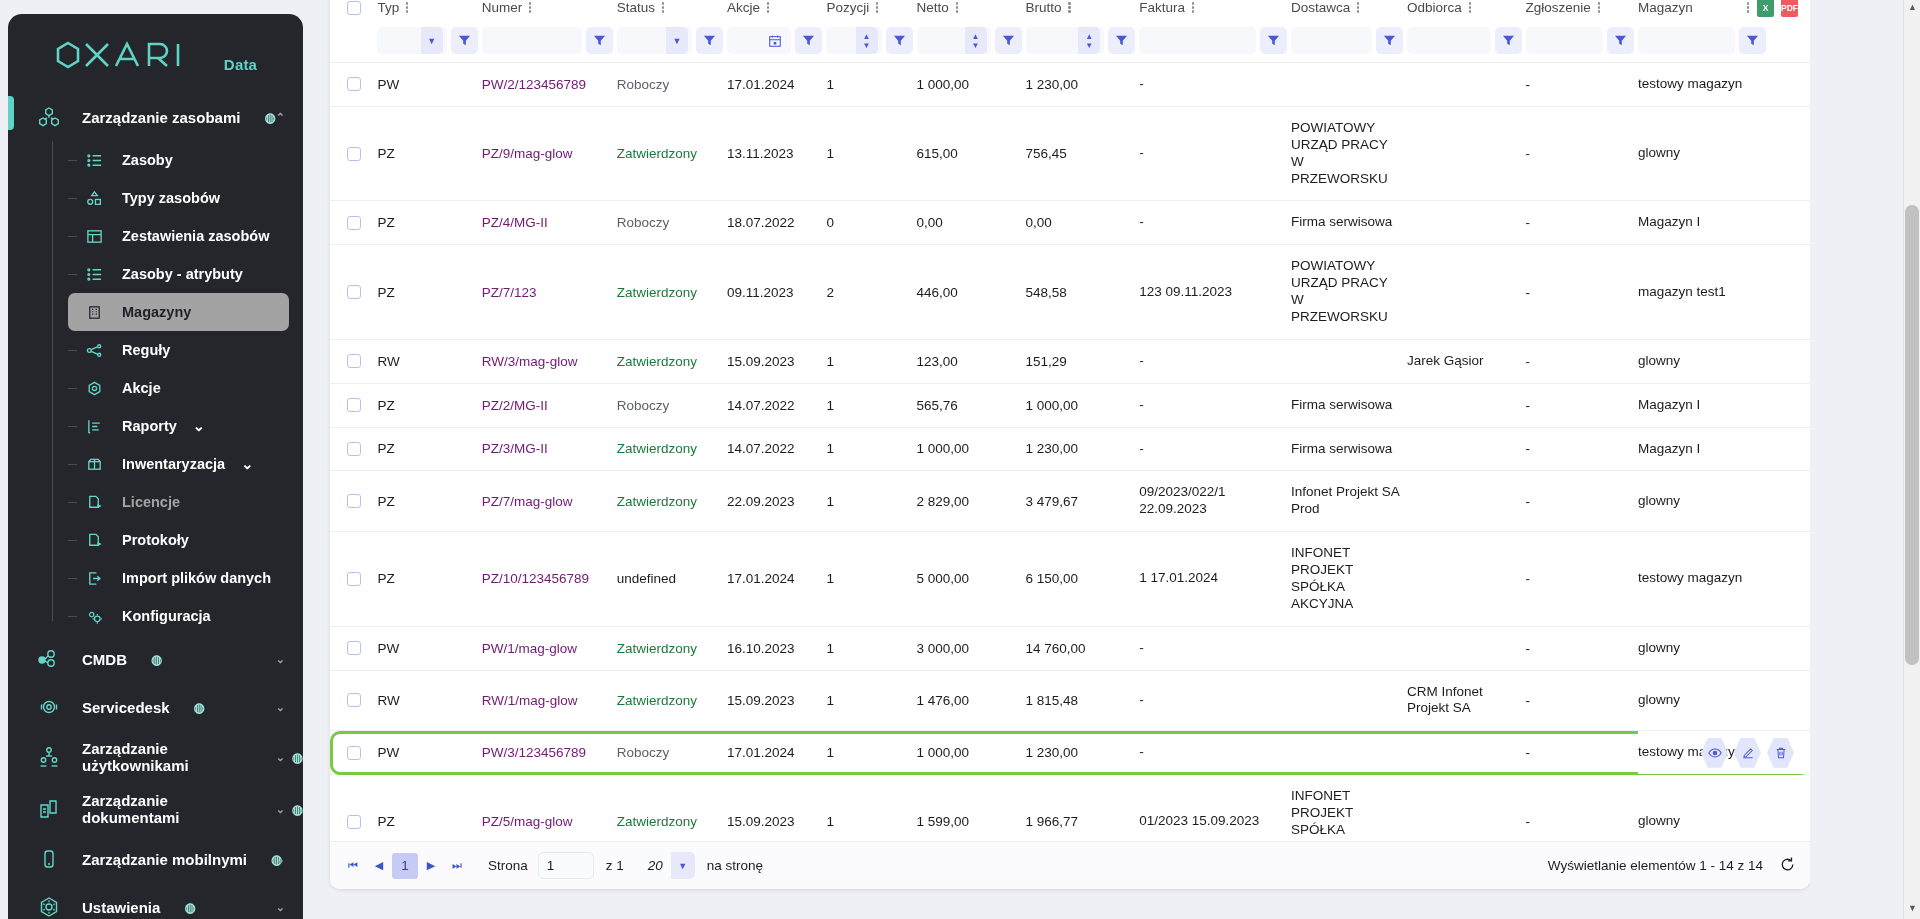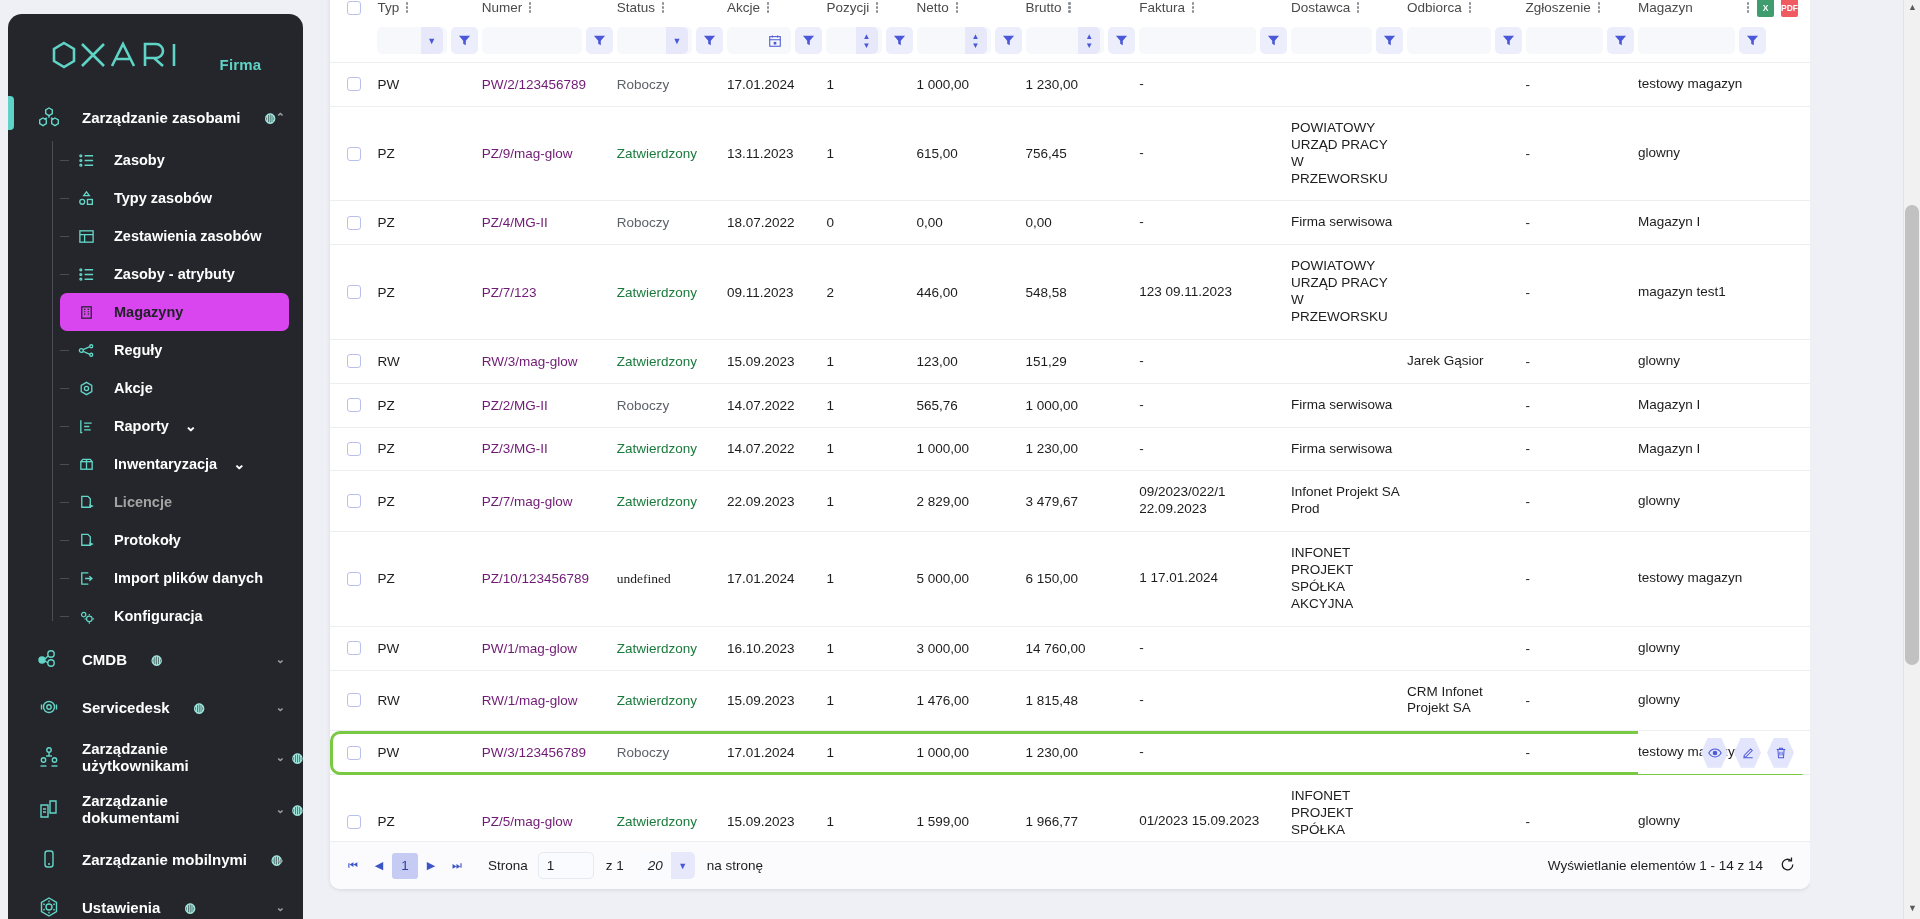--- a/index.html
+++ b/index.html
@@ -26,34 +26,34 @@
   .brand-logo { display:flex; align-items:center; gap:0px; }
   .brand-logo svg { display:block; }
   .brand-sub { color:#5fd3c6; font-size:15px; font-weight:700; letter-spacing:.2px;}
   .group {
     display:flex; align-items:center; gap:18px;
     padding: 9px 0 9px 26px; font-size:15px; font-weight:700; color:#fff;
     position: relative; cursor:pointer;
   }
   .group .gicon { width:30px; height:30px; flex:0 0 30px; display:flex; align-items:center; justify-content:center; color:#63d6c8; }
   .group .chev { position:absolute; right:18px; color:#9aa0a6; font-size:11px; }
-  .subwrap { position:relative; margin-left: 44px; padding-left: 8px; }
+  .subwrap { position:relative; margin-left: 44px; padding-left: 16px; }
   .subwrap::before {
     content:""; position:absolute; left:0px; top:0; bottom:14px; width:1px; background:#4a4d53;
   }
   .sub {
     display:flex; align-items:center; gap:16px;
     padding: 7px 0 7px 14px; font-size:14.5px; font-weight:700; color:#fff;
     position:relative; cursor:pointer; border-radius: 7px; margin-right:14px;
   }
   .sub::before {
     content:""; position:absolute; left:0px; top:50%; width:9px; height:1px; background:#4a4d53;
   }
   .sub .sicon { width:24px; height:24px; flex:0 0 24px; display:flex; align-items:center; justify-content:center; color:#63d6c8; }
-  .sub.active { background:#d946ef; color:#1f2126; }
+  .sub.active { background:#a3a3a3; color:#1f2126; }
   .sub.active::before { background: transparent; }
   .sub.active .sicon { color:#1f2126; }
   .sub.lic { color:#a3a3a3; }
   .info-badge { display:inline-block; margin-left:6px; color:#9fe6dd; font-size:13px; vertical-align: middle;}
 
   
   #main {
     position:absolute; left:330px; top:0; width:1535px; height:919px;
   }
   #card {
@@ -89,21 +89,21 @@
   .fbtn {
     width:27px; height:27px; background:#eceefc; border-radius:5px; flex:0 0 27px;
     display:flex; align-items:center; justify-content:center; cursor:pointer;
   }
 
   tbody.body tr { border-top: 1px solid #eceef2; }
   tbody.body td { font-size:13.5px; color:#1d1d1d; padding: 13px 4px 13px 0; }
   td.c-num a { color:#701a75; text-decoration:none; cursor:pointer; }
   td.c-status.ok { color:#1a7a3c; }
   td.c-status.draft { color:#5d6168; }
-  td.c-status.undef { color:#1d1d1d;font-family:Liberation Serif, serif; }
+  td.c-status.undef { color:#1d1d1d; }
   .wrapcell { line-height: 1.25; }
   .chk {
     width:14px; height:14px; border:1px solid #b9c0ee; border-radius:3px; background:#fff; cursor:pointer;
   }
   tr.sel {
     outline: 3px solid #7ac943;
     outline-offset: -3px;
     border-radius: 10px;
     box-shadow: 0 0 0 1px #7ac943 inset;
     position: relative;
@@ -162,21 +162,21 @@
       <svg width="160" height="30" viewBox="0 0 160 30">
         <g fill="none" stroke="#5fd3c6" stroke-width="2.6">
           <path d="M14 3 L24 9 L24 21 L14 27 L4 21 L4 9 Z"></path>
           <path d="M32 4 L54 26 M54 4 L32 26"></path>
           <path d="M62 26 L73 4 L84 26 M66.5 19 L79.5 19"></path>
           <path d="M95 26 L95 4 L106 4 A7 7 0 0 1 106 18 L95 18 M104 18 L113 26"></path>
           <path d="M124 4 L124 26"></path>
         </g>
       </svg>
     </span>
-    <span class="brand-sub">Firma</span>
+    <span class="brand-sub">Data</span>
   </div>
 
   <div class="group">
     <span class="gicon">
       <svg width="24" height="24" viewBox="0 0 24 24" fill="none" stroke="#63d6c8" stroke-width="1.4">
         <path d="M12 3 l3.3 1.9v3.8L12 10.6 8.7 8.7V4.9z"></path>
         <path d="M6 13 l3.3 1.9v3.8L6 20.6 2.7 18.7v-3.8z"></path>
         <path d="M18 13 l3.3 1.9v3.8L18 20.6l-3.3-1.9v-3.8z"></path>
         <path d="M12 10.6v2.2M10 12.8l-2.4 1.4M14 12.8l2.4 1.4"></path>
       </svg>

